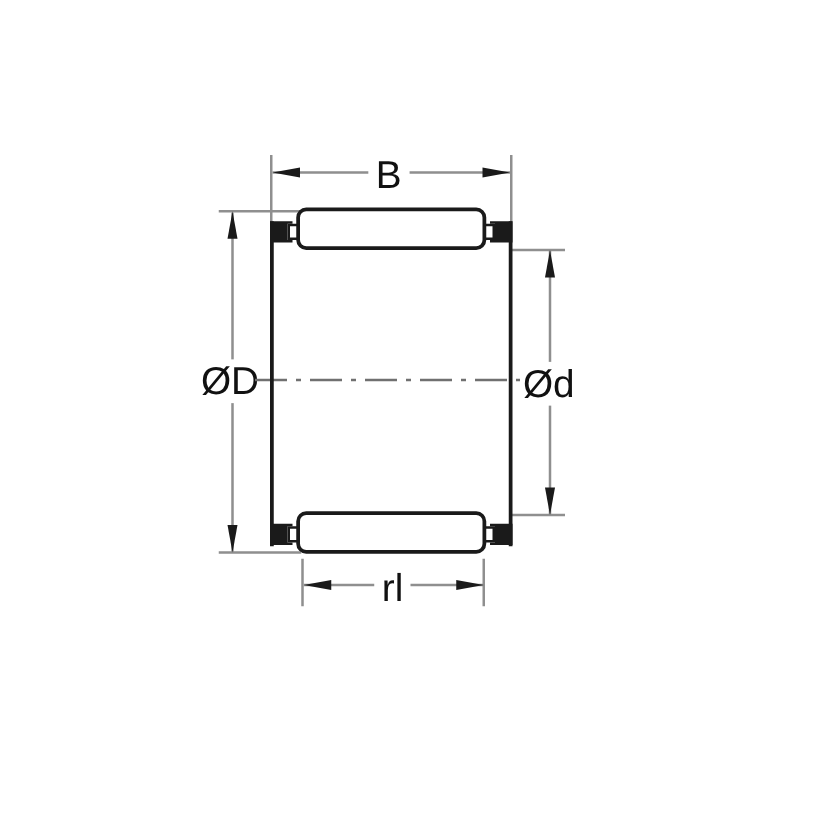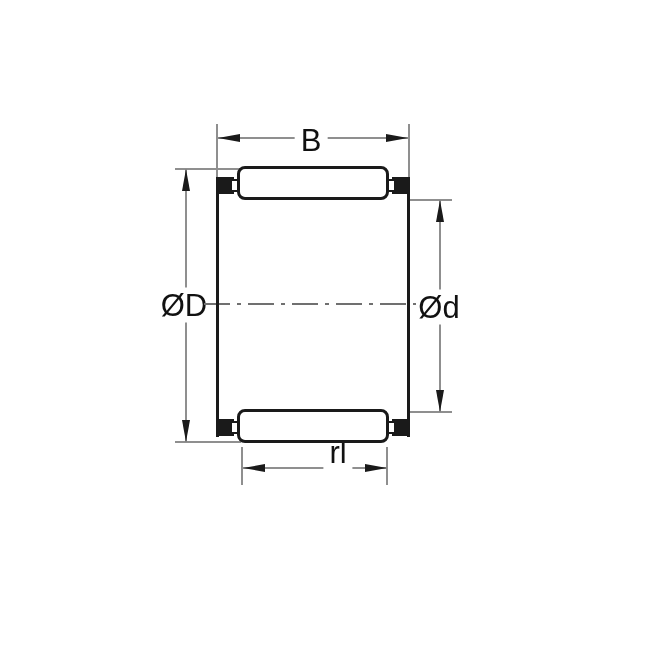--- a/index.html
+++ b/index.html
@@ -72,21 +72,21 @@
   <div class="abs dim-line" style="left:439px;top:200px;width:2px;height:212px;"></div>
   <div class="abs arrow arrow-up" style="left:436px;top:200px;"></div>
   <div class="abs arrow arrow-down" style="left:436px;top:390px;"></div>
   <div class="dim-label" style="left:439px;top:307px;">Ød</div>
 
   <div class="abs dim-line" style="left:241px;top:447px;width:2px;height:38px;"></div>
   <div class="abs dim-line" style="left:386px;top:447px;width:2px;height:38px;"></div>
   <div class="abs dim-line" style="left:243px;top:467px;width:144px;height:2px;"></div>
   <div class="abs arrow arrow-left" style="left:243px;top:464px;"></div>
   <div class="abs arrow arrow-right" style="left:365px;top:464px;"></div>
-  <div class="dim-label" style="left:314px;top:452px;margin-left:24px;">rl</div>
+  <div class="dim-label" style="left:314px;top:470px;">rl</div>
 
   <div class="abs centerline" style="left:204px;top:303px;width:212px;"></div>
 
   <div class="abs part-line" style="left:216px;top:177px;width:3px;height:260px;"></div>
   <div class="abs part-line" style="left:407px;top:177px;width:3px;height:260px;"></div>
 
   <div class="abs cage-square" style="left:216px;top:177px;width:18px;height:17px;"></div>
   <div class="abs cage-square" style="left:392px;top:177px;width:18px;height:17px;"></div>
   <div class="abs cage-square" style="left:216px;top:419px;width:18px;height:17px;"></div>
   <div class="abs cage-square" style="left:392px;top:419px;width:18px;height:17px;"></div>

